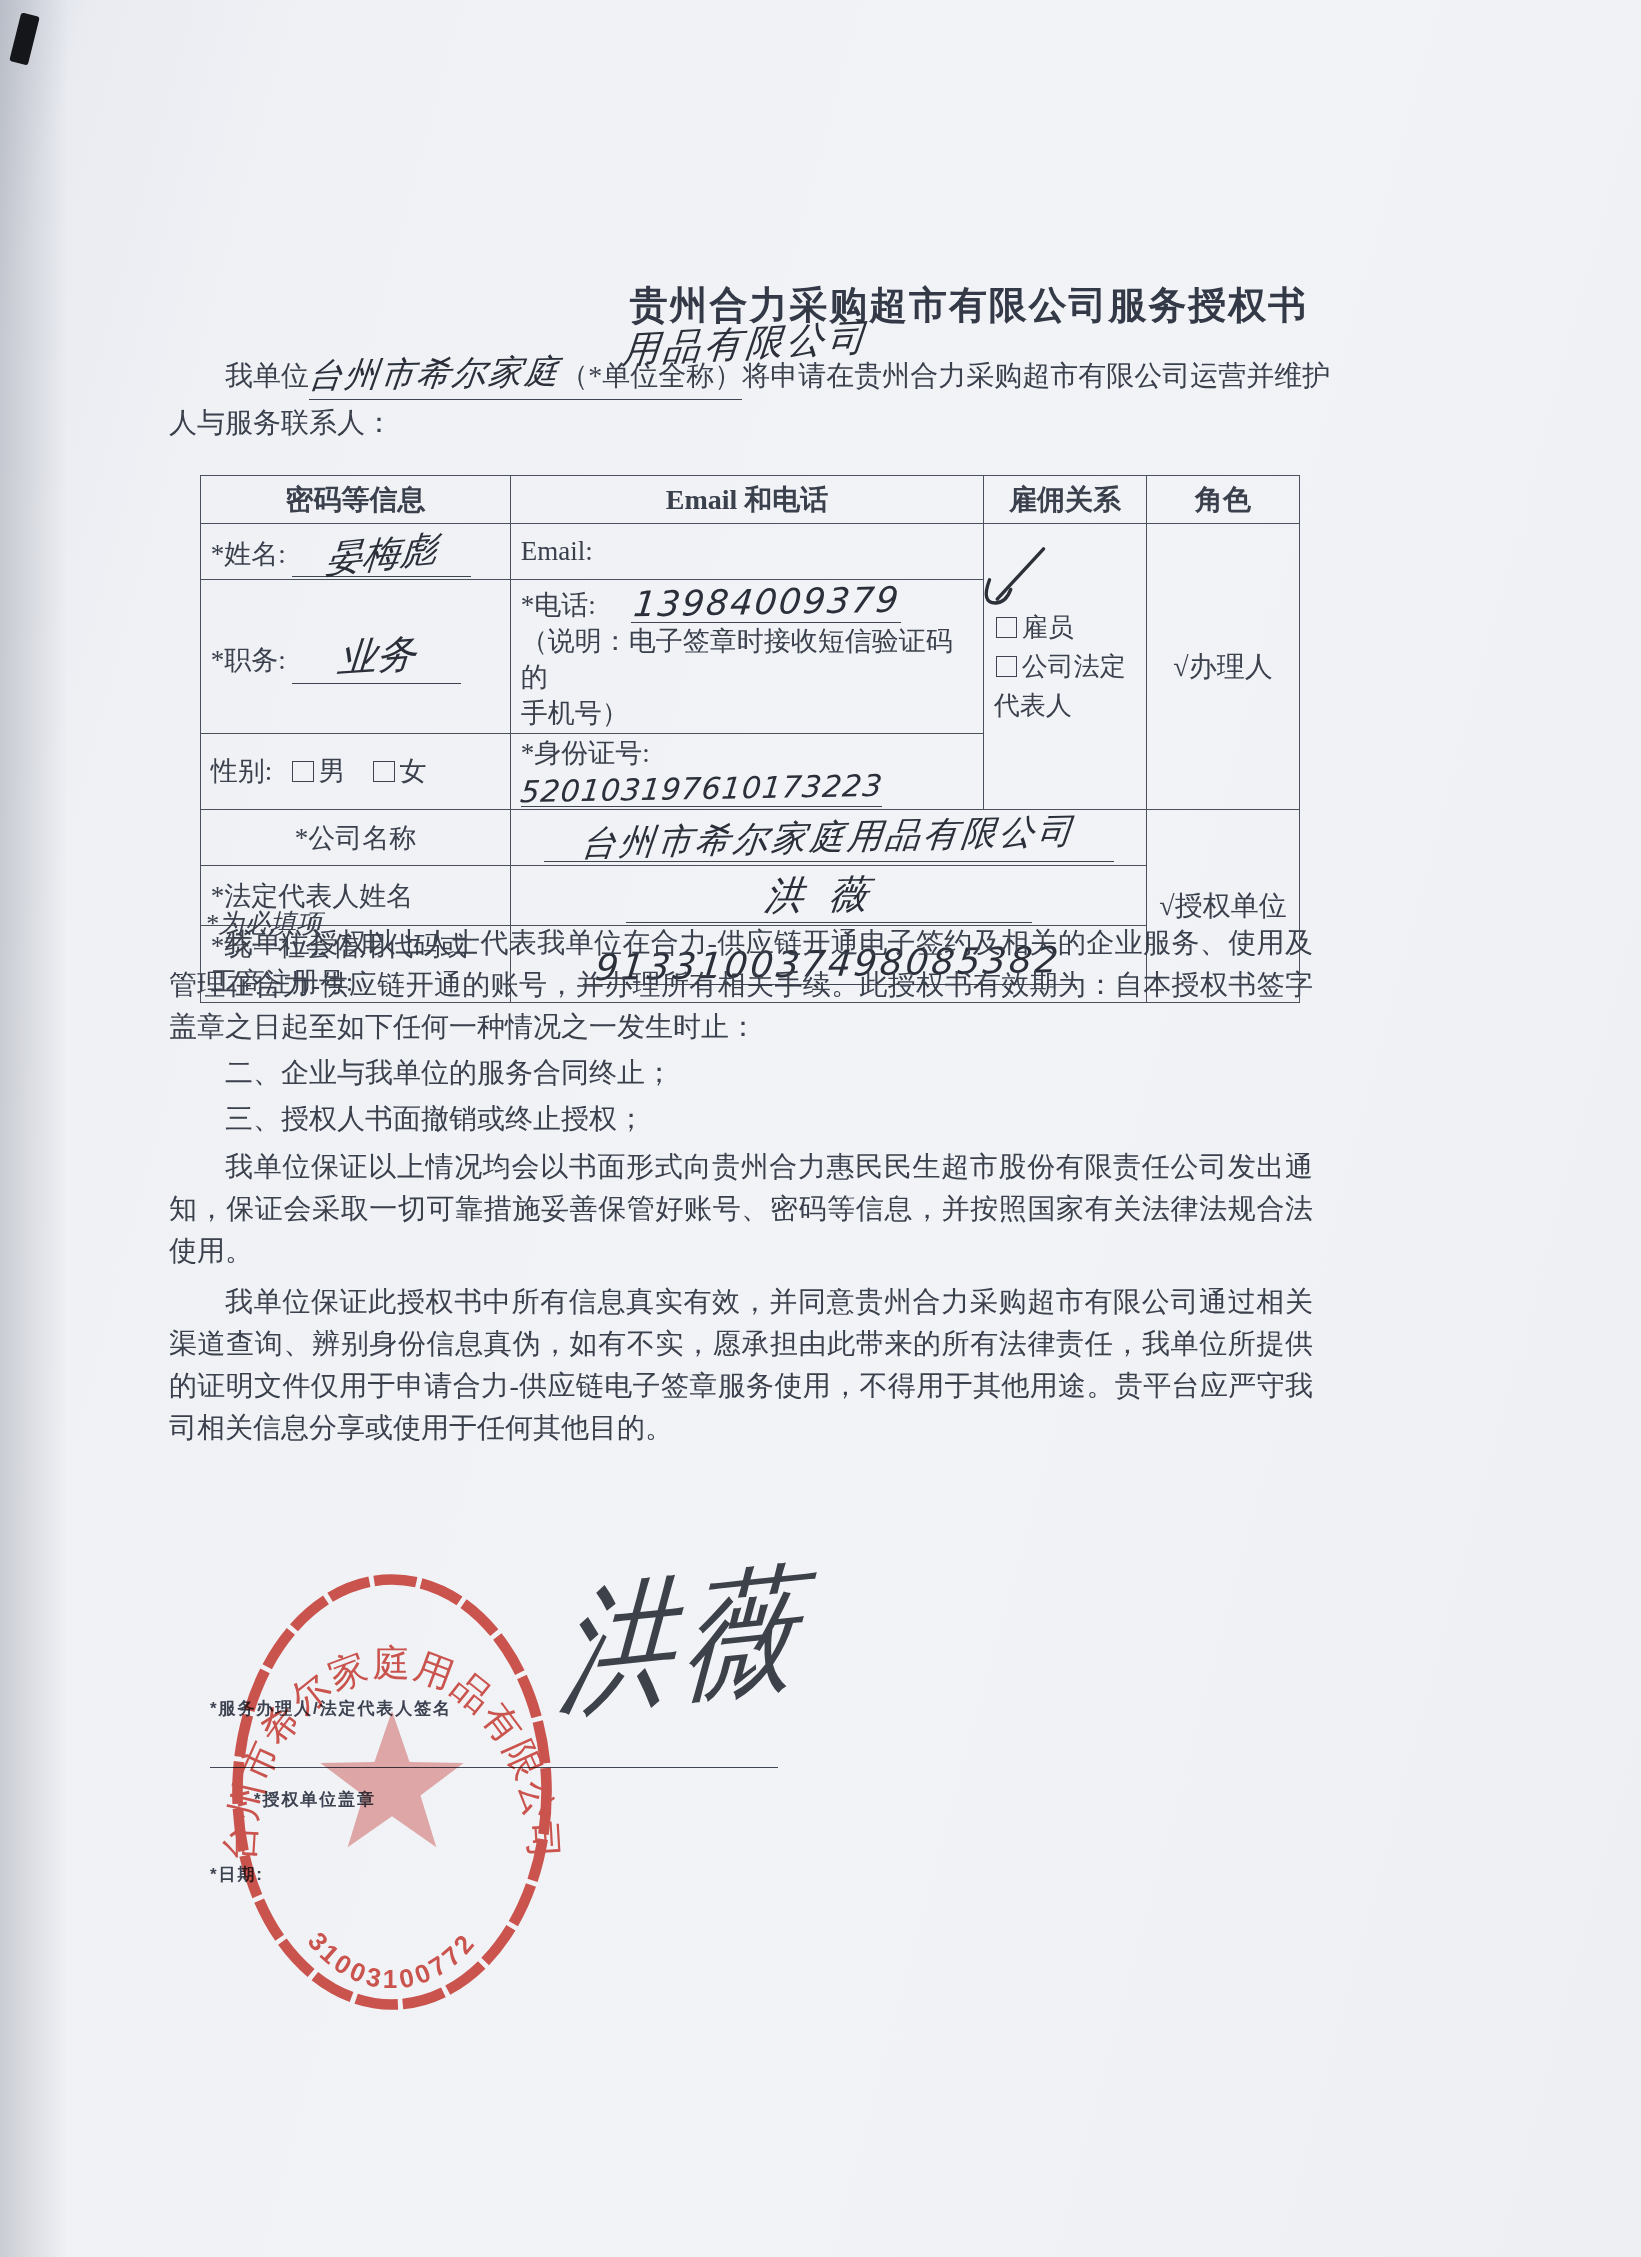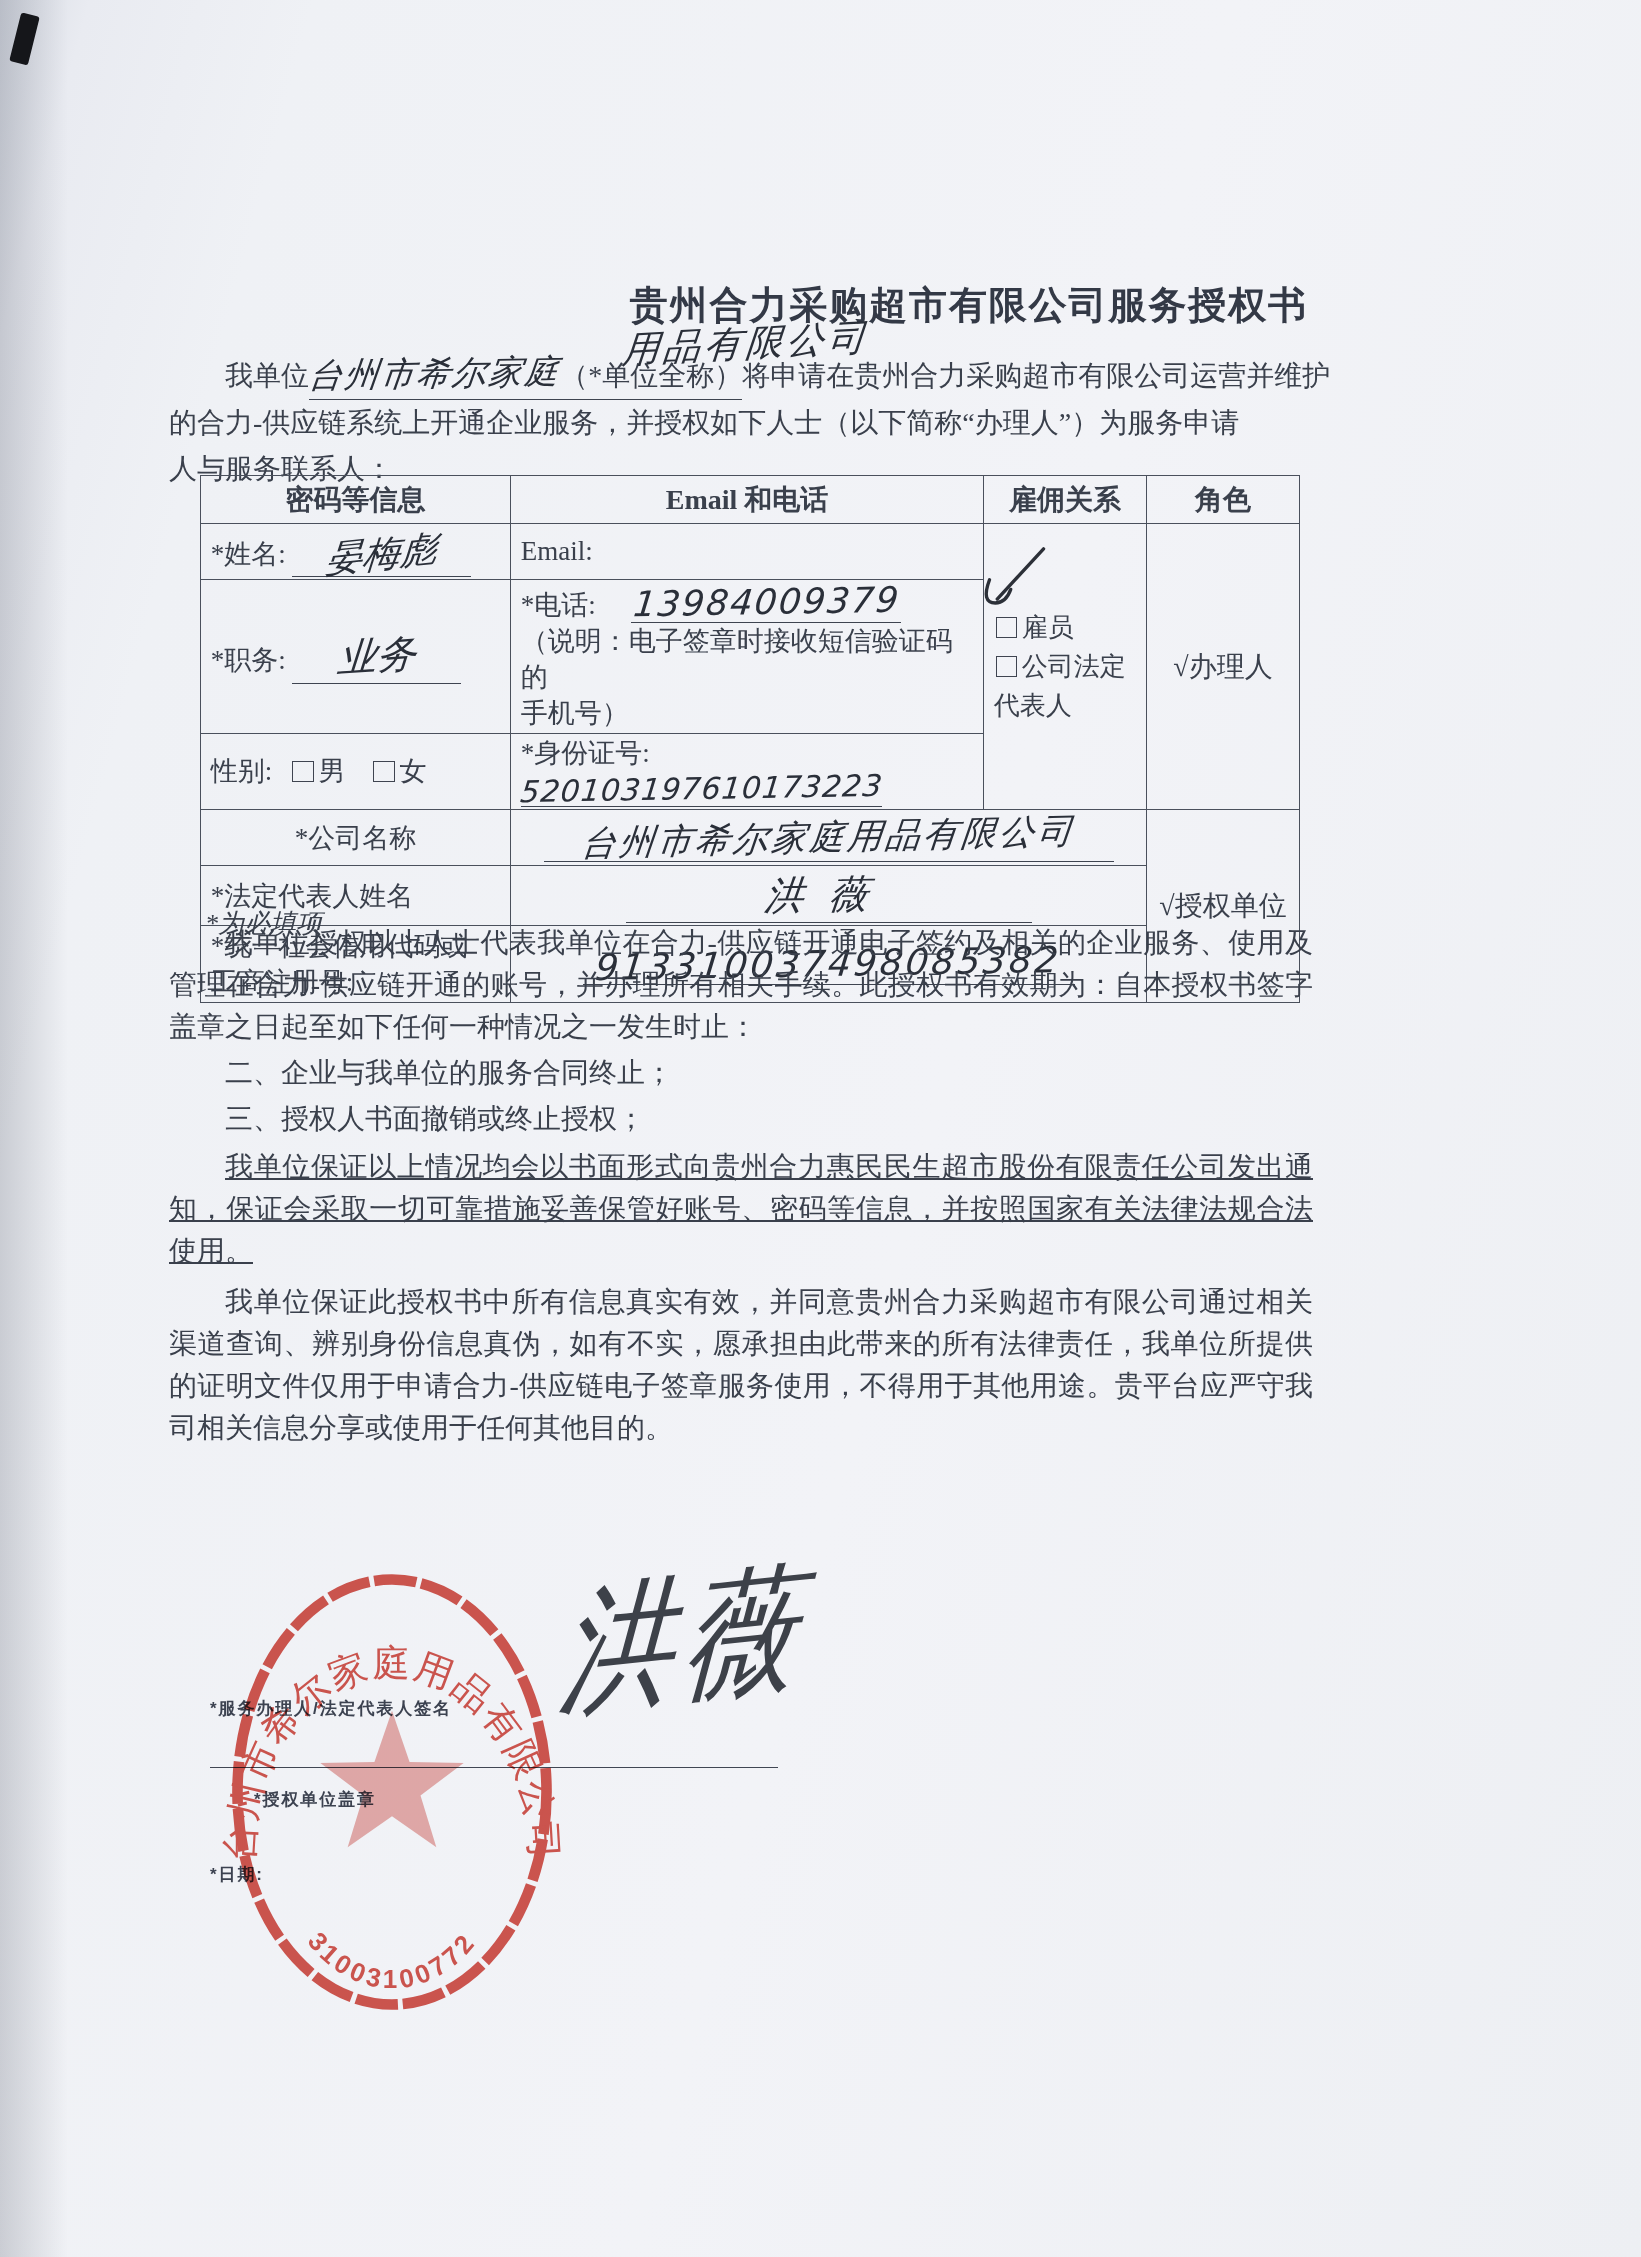--- a/index.html
+++ b/index.html
@@ -36,21 +36,21 @@
   .cb{display:inline-block;width:19.3px;height:19.3px;border:1.9px solid #3f4450;
     vertical-align:-1.9px;margin:0 4.8px 0 1.9px;}
   .employ{position:relative;font-size:26px;line-height:39px;padding-left:13.5px;}
   .hand-check{position:absolute;left:-7.7px;top:19.3px;}
   .role-cell{text-align:center;font-size:28px;}
   .lbl-center{text-align:center;}
   .note{position:absolute;left:205px;top:906px;font-size:26px;font-style:italic;}
   .bodytext{position:absolute;left:169px;top:922px;width:1144px;font-size:28px;line-height:42px;text-align:justify;}
   .bodytext p{margin:0;text-indent:56px;}
   .bodytext .li{padding-left:56px;margin-top:3.9px;}
-  .bodytext .p2{margin-top:5.8px;text-decoration:underline;}
+  .bodytext .p2{margin-top:5.8px;}
   .bodytext .p3{margin-top:9.7px;}
   .foot-label{position:absolute;font-family:"Liberation Sans", sans-serif;
     font-weight:700;font-size:17px;color:#3c4250;letter-spacing:1.9px;}
   .sign-line{position:absolute;left:210px;top:1767px;width:568px;border-top:1.9px solid #40united4956;border-top:1.9px solid #404653;}
   .signature{position:absolute;left:560px;top:1564px;font-size:114px;
     transform:rotate(-6deg) skewX(-10deg) scaleY(1.2);color:#2e323b;opacity:.92;letter-spacing:9.7px;}
   .stamp{position:absolute;left:220px;top:1566px;opacity:.85;mix-blend-mode:multiply;}
 </style>
 </head>
 <body>
@@ -59,21 +59,20 @@
   <div class="left-shade"></div>
   <div class="corner-mark"></div>
 
   <div class="title">贵州合力采购超市有限公司服务授权书</div>
 
   <div class="intro">
     <span class="hw hw-above">用品有限公司</span>
     <div class="l1">
       <span class="indent"></span><span>我单位</span><span class="fill" style="min-width:319px;"><span class="hw hw-intro-co">台州市希尔家庭</span><span>（*单位全称）</span></span><span>将申请在贵州合力采购超市有限公司运营并维护</span>
     </div>
-    <div>的合力-供应链系统上开通企业服务，并授权如下人士（以下简称“办理人”）为服务申请</div>
     <div>人与服务联系人：</div>
   </div>
 
   <table class="form-table">
     <colgroup>
         <col style="width:310px">
         <col style="width:473px">
         <col style="width:163px">
         <col style="width:153px">
       </colgroup>

